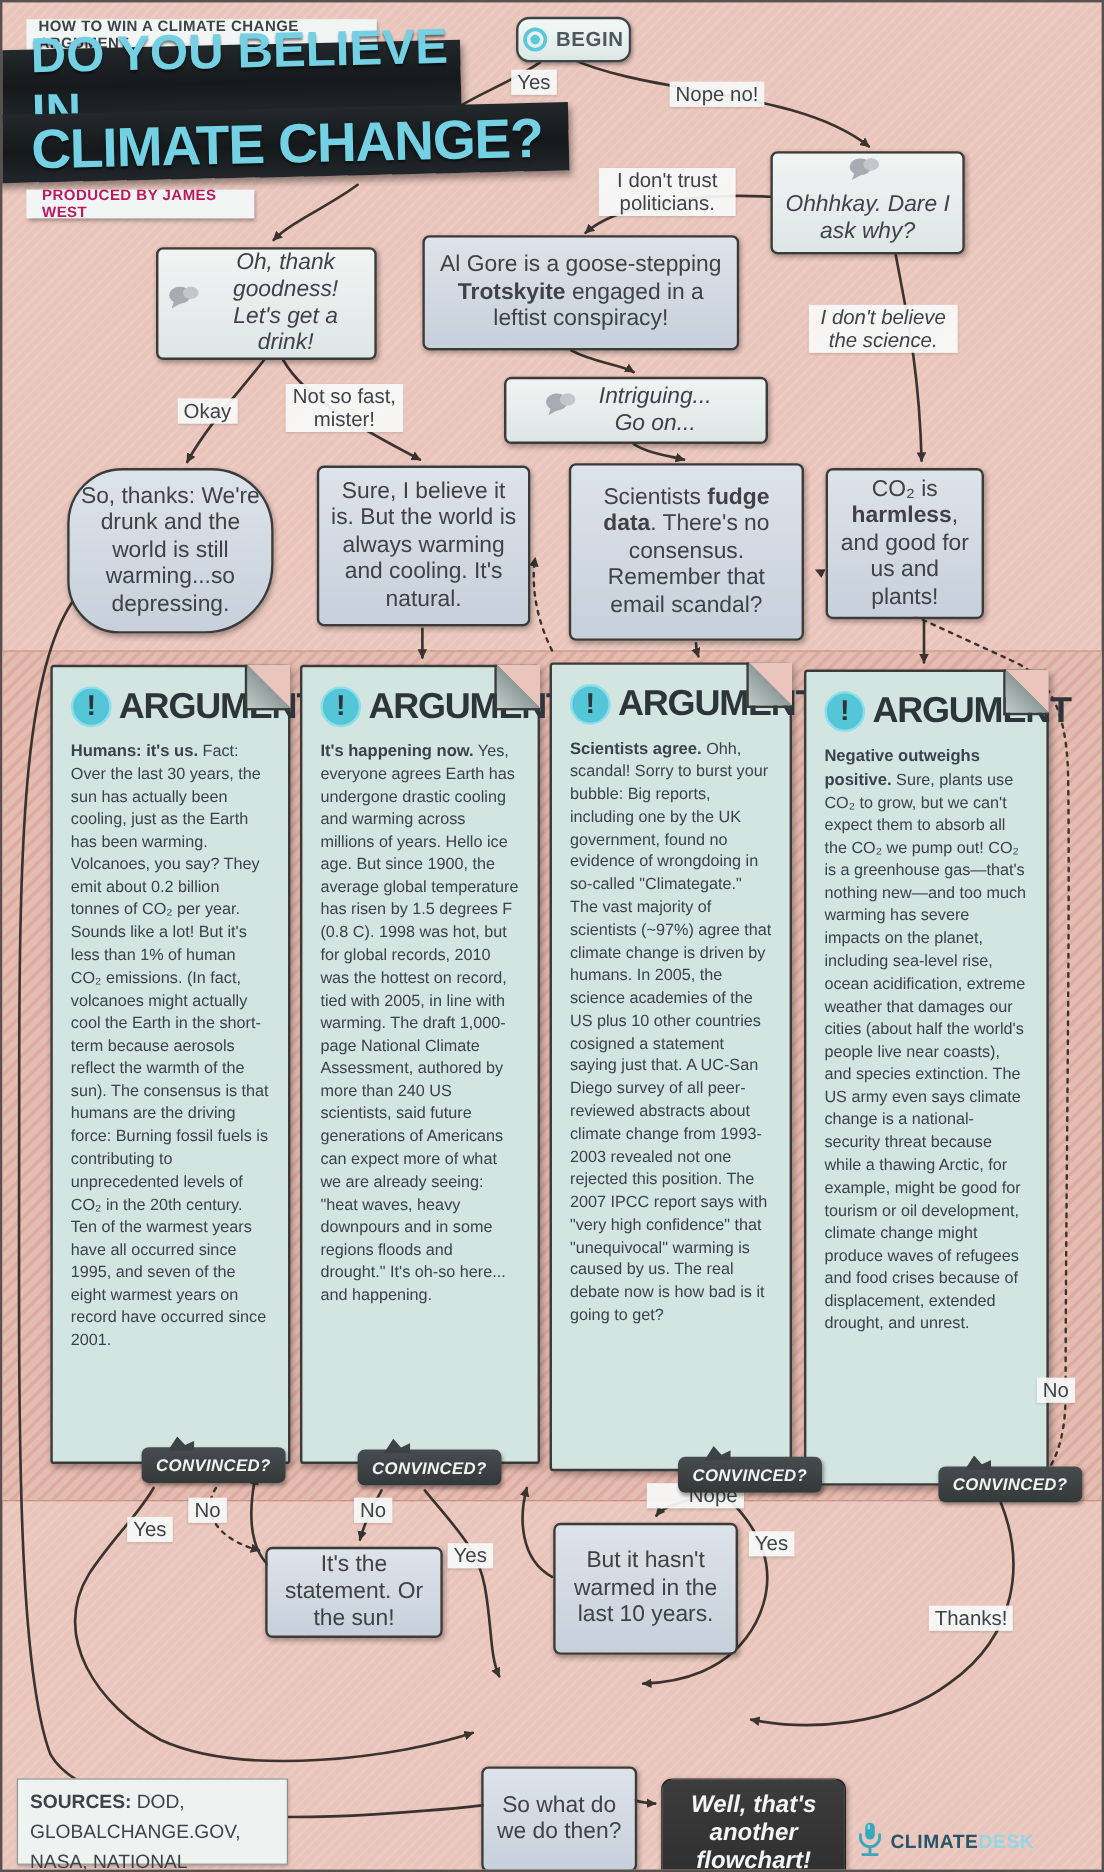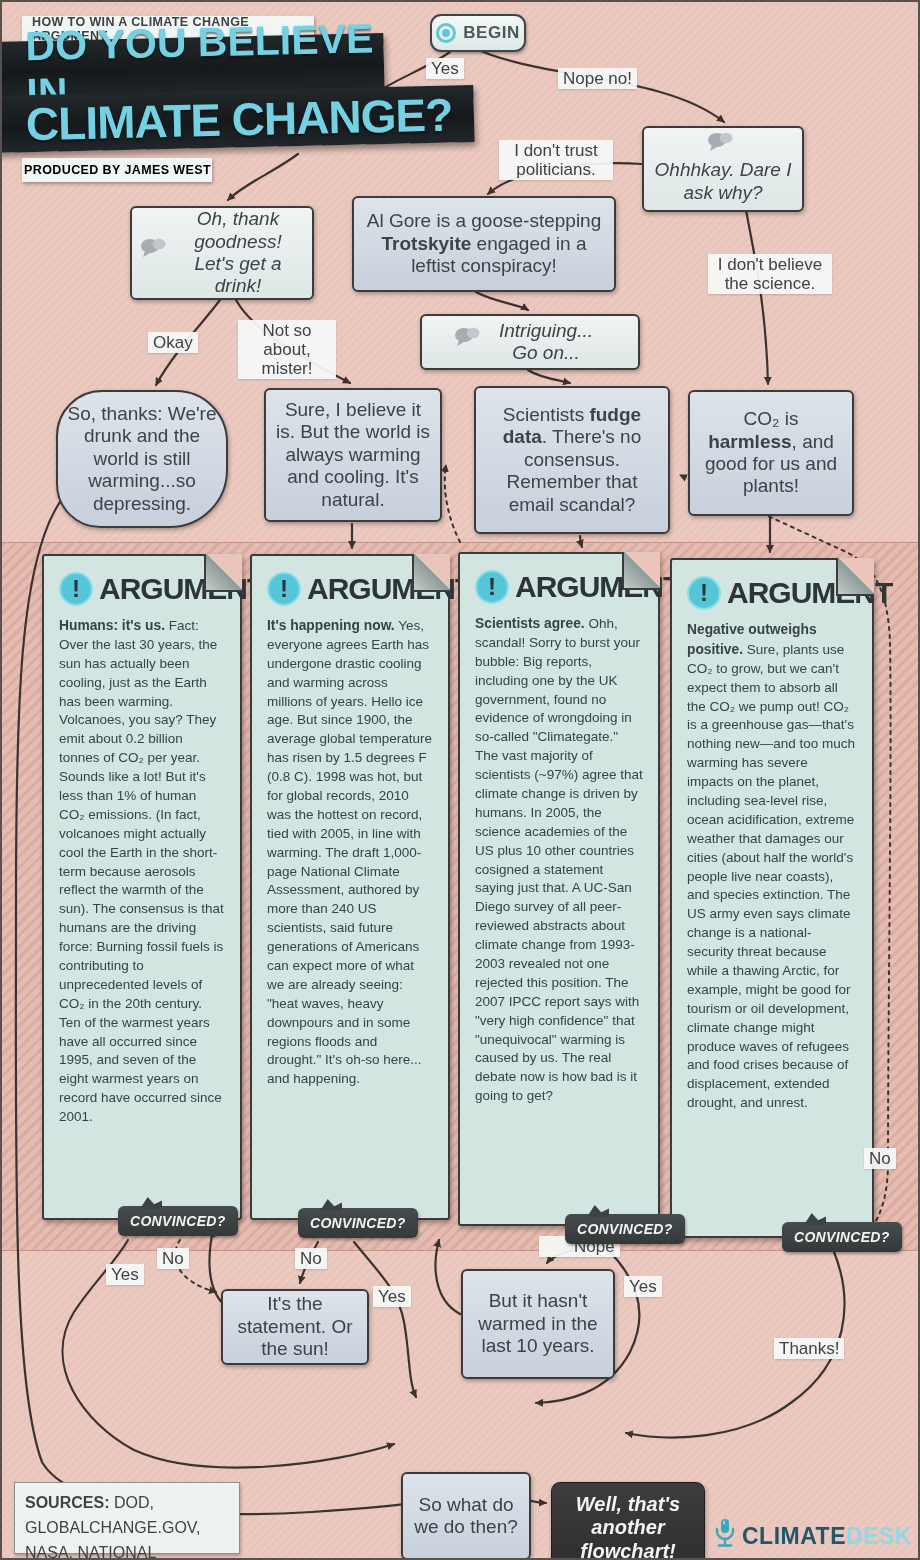--- a/index.html
+++ b/index.html
@@ -33,22 +33,22 @@
     box-shadow:2px 4px 6px rgba(0,0,0,0.4);
     color:#74d1e3;font-weight:bold;transform:rotate(-1.3deg);transform-origin:left center;
     display:flex;align-items:center;box-sizing:border-box;
     text-shadow:0 2px 2px rgba(0,0,0,0.5);
   }
   .titlebar.t1{left:-10px;top:40px;width:392px;height:57px;font-size:41px;padding-left:34px;}
   .titlebar.t2{left:-10px;top:94px;width:482px;height:57px;font-size:46px;padding-left:34px;letter-spacing:-1px;}
   .byline{
     position:absolute;left:20px;top:156px;width:190px;height:24px;z-index:4;
     background:#f1f5f4;box-shadow:1px 2px 3px rgba(0,0,0,0.3);
-    font-size:12.5px;font-weight:bold;letter-spacing:0.4px;color:#000000;
-    display:flex;align-items:center;padding-left:2px;box-sizing:border-box;
+    font-size:12.5px;font-weight:bold;letter-spacing:0.4px;color:#be185d;
+    display:flex;align-items:center;padding-left:13px;box-sizing:border-box;
   }
   .begin{
     position:absolute;left:428px;top:12px;width:96px;height:38px;z-index:4;
     background:linear-gradient(180deg,#f3f8f7,#dde8e6);
     border:2px solid #3e4548;border-radius:11px;box-shadow:1px 2px 3px rgba(0,0,0,0.3);
     display:flex;align-items:center;justify-content:center;gap:7px;box-sizing:border-box;
     font-size:17px;font-weight:bold;color:#4d585c;letter-spacing:0.5px;
   }
   .target{width:20px;height:20px;border:3px solid #5ac8da;border-radius:50%;
     display:flex;align-items:center;justify-content:center;box-sizing:border-box;}
@@ -118,21 +118,21 @@
   }
 
   
   .sources{
     position:absolute;left:12px;top:1480px;width:226px;height:72px;z-index:5;box-sizing:border-box;
     background:#eef3f2;border:1px solid #8b928f;box-shadow:1px 2px 3px rgba(0,0,0,0.25);
     font-size:16px;line-height:1.55;color:#3d4347;padding:8px 10px;
   }
   .brand{
     position:absolute;left:712px;top:1516px;z-index:5;display:flex;align-items:center;gap:6px;
-    font-size:23px;font-weight:bold;letter-spacing:0.5px;justify-content:center;
+    font-size:16px;font-weight:bold;letter-spacing:0.5px;justify-content:center;
   }
   .brand .c1{color:#24566b;}
   .brand .c2{color:#8fd8e8;}
 </style>
 </head>
 <body>
 
 <div id="canvas">
 
   <div class="band"></div>
@@ -225,21 +225,21 @@
 
   <div class="node blob" style="left:54px;top:388px;width:172px;height:138px;">
     <span style="max-width:150px;">So, thanks: We're drunk and the world is still warming...so depressing.</span>
   </div>
   <div class="node" style="left:262px;top:386px;width:178px;height:134px;">
     <span>Sure, I believe it is. But the world is always warming and cooling. It's natural.</span>
   </div>
   <div class="node" style="left:472px;top:384px;width:196px;height:148px;">
     <span><span>Scientists </span><b>fudge data</b><span>. There's no consensus. Remember that email scandal?</span></span>
   </div>
-  <div class="node" style="left:686px;top:388px;width:166px;height:126px;">
+  <div class="node" style="left:686px;top:388px;width:132px;height:126px;">
     <span><span>CO₂ is </span><b>harmless</b><span>, and good for us and plants!</span></span>
   </div>
 
   <div class="col" style="left:40px;top:552px;width:200px;height:666px;">
     <div class="fold"></div>
     <div class="arg-head">
       <span class="bang">!</span>
       <span class="arg-title">ARGUMENT</span>
     </div>
     <div class="arg-body"><b>Humans: it's us.</b> <span>Fact: Over the last 30 years, the sun has actually been cooling, just as the Earth has been warming. Volcanoes, you say? They emit about 0.2 billion tonnes of CO₂ per year. Sounds like a lot! But it's less than 1% of human CO₂ emissions. (In fact, volcanoes might actually cool the Earth in the short-term because aerosols reflect the warmth of the sun). The consensus is that humans are the driving force: Burning fossil fuels is contributing to unprecedented levels of CO₂ in the 20th century. Ten of the warmest years have all occurred since 1995, and seven of the eight warmest years on record have occurred since 2001.</span></div>
@@ -283,23 +283,23 @@
   <div class="node" style="left:399px;top:1470px;width:130px;height:88px;">
     <span>So what do we do then?</span>
   </div>
   <div class="node darkbox" style="left:549px;top:1452px;width:154px;height:92px;">
     <span style="max-width:120px;">Well, that's another flowchart!</span>
   </div>
 
   <div class="lbl" style="left:424px;top:56px;">Yes</div>
   <div class="lbl" style="left:556px;top:66px;">Nope no!</div>
   <div class="lbl" style="left:497px;top:138px;width:104px;">I don't trust politicians.</div>
-  <div class="lbl" style="left:706px;top:252px;width:114px;">I don't believe the science.</div>
+  <div class="lbl" style="left:672px;top:252px;width:114px;font-style:italic;">I don't believe the science.</div>
   <div class="lbl" style="left:146px;top:330px;">Okay</div>
-  <div class="lbl" style="left:236px;top:318px;width:88px;">Not so about, mister!</div>
+  <div class="lbl" style="left:236px;top:318px;width:88px;">Not so fast, mister!</div>
   <div class="lbl" style="left:104px;top:1262px;">Yes</div>
   <div class="lbl" style="left:155px;top:1246px;">No</div>
   <div class="lbl" style="left:293px;top:1246px;">No</div>
   <div class="lbl" style="left:371px;top:1284px;">Yes</div>
   <div class="lbl" style="left:537px;top:1234px;padding-left:35px;">Nope</div>
   <div class="lbl" style="left:622px;top:1274px;">Yes</div>
   <div class="lbl" style="left:862px;top:1146px;">No</div>
   <div class="lbl" style="left:772px;top:1336px;">Thanks!</div>
 
   <div class="sources">

